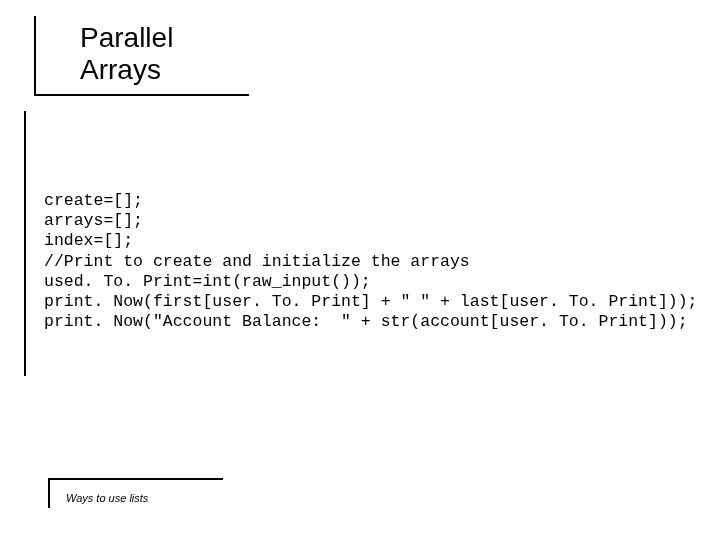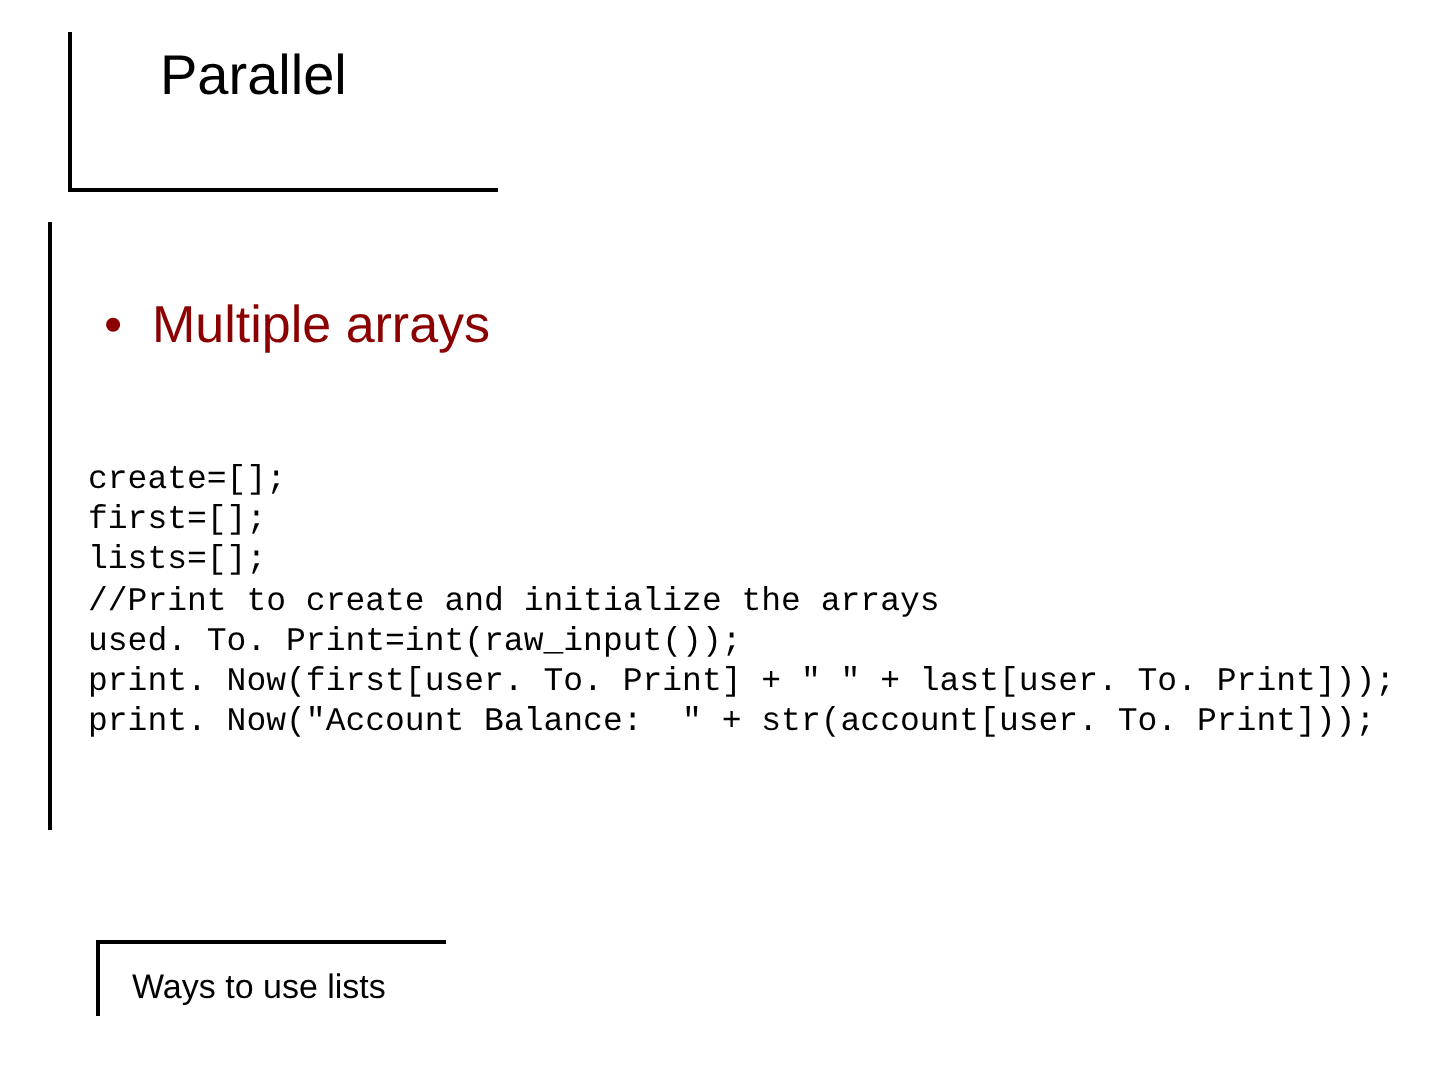--- a/index.html
+++ b/index.html
@@ -62,40 +62,40 @@
 
   .footer-box {
     position: absolute;
     left: 32px;
     bottom: 40px;
     width: 175px;
     border-top: 2px solid #000;
     border-left: 2px solid #000;
     padding: 8px 0 0 12px;
   }
-  .footer-text { font-size: 17px; }
+  .footer-text { font-size: 11px; font-style: italic; }
 </style>
 </head>
 <body>
 
 <div class="slide">
 
   <div class="title-box"></div>
   <div class="title-text">
     <span>Parallel</span><br>
+    <span>Arrays</span>
   </div>
 
   <div class="body">
     <ul class="bullets">
-      <li>Multiple arrays</li>
     </ul>
     <div class="code">
 <span>create=[];</span>
-<span>first=[];</span>
-<span>lists=[];</span>
+<span>arrays=[];</span>
+<span>index=[];</span>
 <span>//Print to create and initialize the arrays</span>
 <span>used. To. Print=int(raw_input());</span>
 <span>print. Now(first[user. To. Print] + " " + last[user. To. Print]));</span>
 <span>print. Now("Account Balance:  " + str(account[user. To. Print]));</span>
 </div>
   </div>
 
   <div class="footer-box">
     <div class="footer-text">Ways to use lists</div>
   </div>

